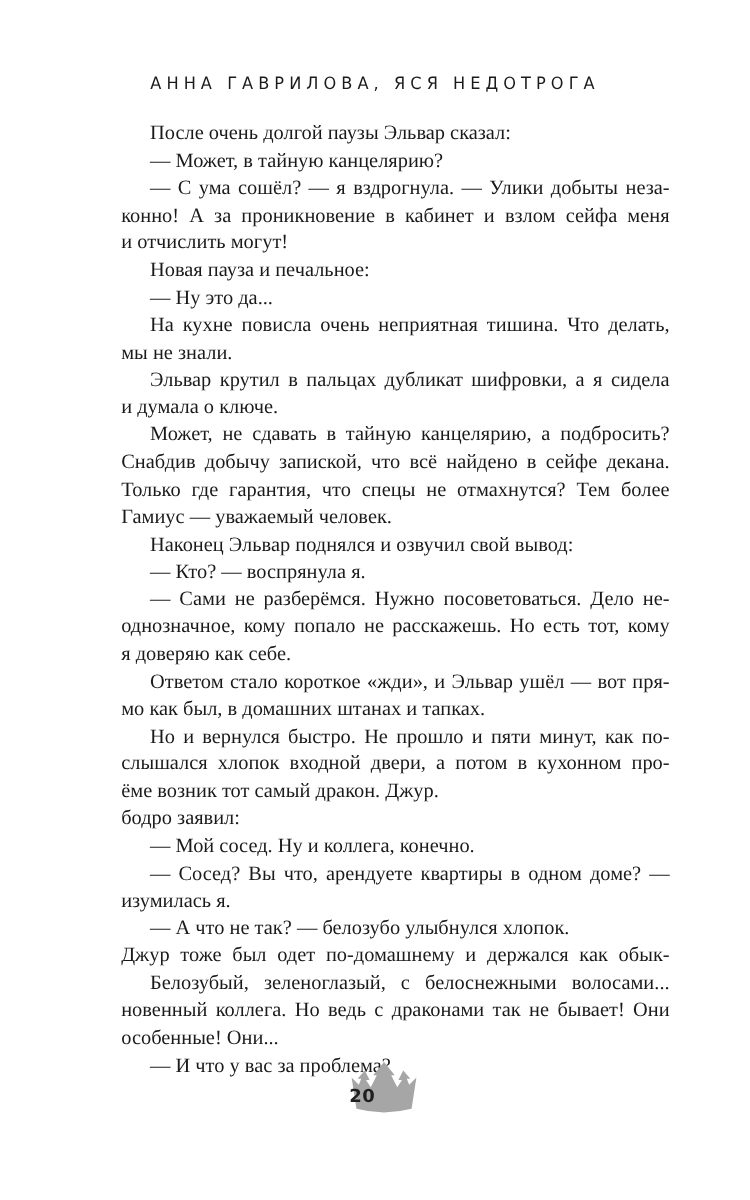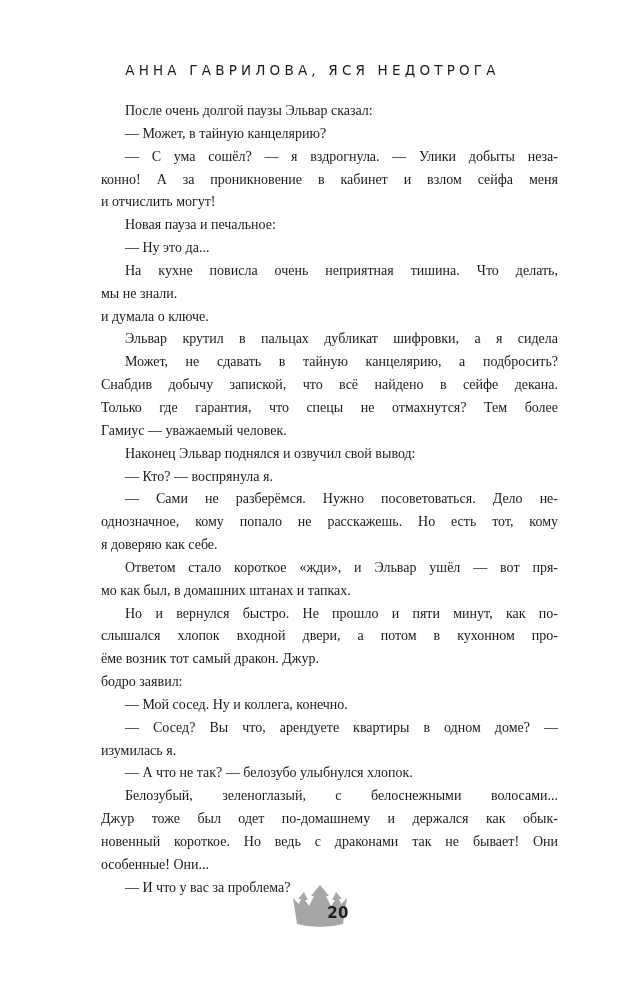--- a/index.html
+++ b/index.html
@@ -26,21 +26,21 @@
       color: #1a1a1a;
       font-weight: normal;
       transform: scaleY(1.05);
     }
     .text-block {
       position: absolute;
       top: 100px;
       left: 101px;
       width: 457px;
       font-family: "Liberation Serif", "DejaVu Serif", serif;
-      font-size: 14px;
+      font-size: 17px;
       line-height: 22.85px;
       color: #1a1a1a;
       text-align: justify;
       hyphens: manual;
     }
     .p {
       margin: 0;
       text-indent: 24px;
     }
     .line {
@@ -62,21 +62,21 @@
     .page-number svg {
       position: absolute;
       left: 0;
       top: 0;
     }
     .page-number .num {
       position: absolute;
       left: 0;
       top: 20px;
       width: 58px;
-      text-align: right;
+      text-align: left;
       font-family: "DejaVu Sans", sans-serif;
       font-weight: bold;
       font-size: 15px;
       color: #1f1f1f;
       letter-spacing: 0.5px;
     }
   </style>
 </head>
 <body>
 
@@ -98,22 +98,22 @@
     <span class="line last">Новая пауза и печальное:</span>
   </div>
   <div class="p">
     <span class="line last">— Ну это да...</span>
   </div>
   <div class="p">
     <span class="line">На кухне повисла очень неприятная тишина. Что делать,</span>
     <span class="line last" style="text-indent:0">мы не знали.</span>
   </div>
   <div class="p">
+    <span class="line">Эльвар крутил в пальцах дубликат шифровки, а я сидела</span>
     <span class="line last" style="text-indent:0">и думала о ключе.</span>
-    <span class="line">Эльвар крутил в пальцах дубликат шифровки, а я сидела</span>
   </div>
   <div class="p">
     <span class="line">Может, не сдавать в тайную канцелярию, а подбросить?</span>
     <span class="line" style="text-indent:0">Снабдив добычу запиской, что всё найдено в сейфе декана.</span>
     <span class="line" style="text-indent:0">Только где гарантия, что спецы не отмахнутся? Тем более</span>
     <span class="line last" style="text-indent:0">Гамиус — уважаемый человек.</span>
   </div>
   <div class="p">
     <span class="line last">Наконец Эльвар поднялся и озвучил свой вывод:</span>
   </div>
@@ -141,23 +141,23 @@
     <span class="line last">— Мой сосед. Ну и коллега, конечно.</span>
   </div>
   <div class="p">
     <span class="line">— Сосед? Вы что, арендуете квартиры в одном доме? —</span>
     <span class="line last" style="text-indent:0">изумилась я.</span>
   </div>
   <div class="p">
     <span class="line last">— А что не так? — белозубо улыбнулся хлопок.</span>
   </div>
   <div class="p">
+    <span class="line" style="text-indent:0">Джур тоже был одет по-домашнему и держался как обык-</span>
     <span class="line">Белозубый, зеленоглазый, с белоснежными волосами...</span>
-    <span class="line" style="text-indent:0">Джур тоже был одет по-домашнему и держался как обык-</span>
-    <span class="line" style="text-indent:0">новенный короткое. Но ведь с драконами так не бывает! Они</span>
+    <span class="line" style="text-indent:0">новенный коллега. Но ведь с драконами так не бывает! Они</span>
     <span class="line last" style="text-indent:0">особенные! Они...</span>
   </div>
   <div class="p">
     <span class="line last">— И что у вас за проблема?</span>
   </div>
 </div>
 
 <div class="page-number">
   <svg width="58" height="46" viewBox="0 0 58 46">
     <path fill="#a6a6a6" d="

